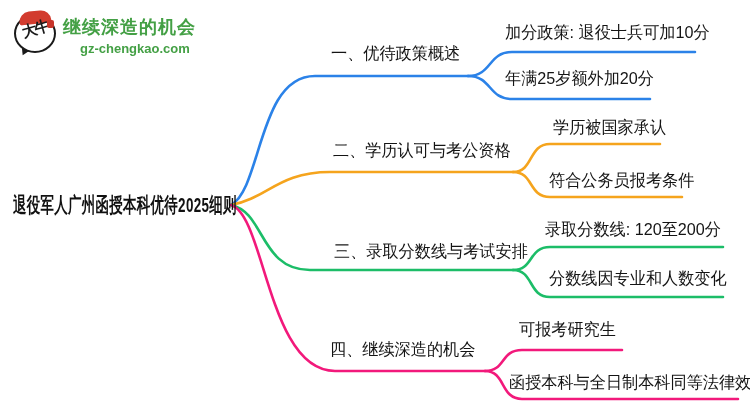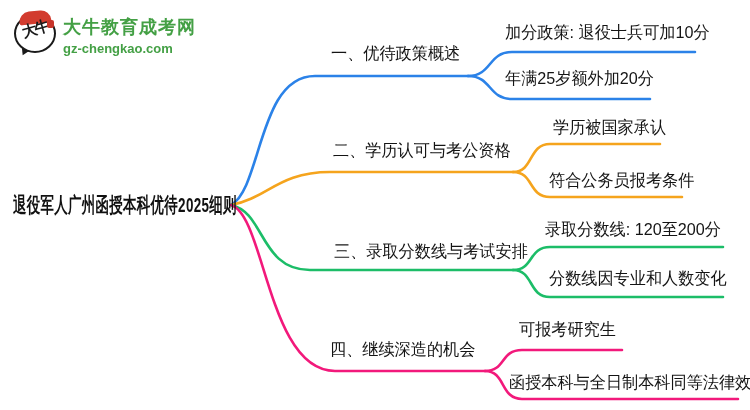--- a/index.html
+++ b/index.html
@@ -29,21 +29,21 @@
     position:absolute; left:7px; top:9px; width:30px; text-align:center;
     font-size:15px; font-weight:700; color:#1a1a1a; letter-spacing:-2px;
     transform:rotate(-16deg);
   }
   .logo-seal {
     position:absolute; right:3px; top:9px; width:7px; height:8px;
     background:#c8342a; border-radius:2px;
   }
   .logo-text { margin-left:6px; padding-top:4px; }
   .site-name { font-size:18px; font-weight:700; letter-spacing:1px; }
-  .site-domain { font-size:13px; font-weight:700; margin-top:2px; }
+  .site-domain { font-size:13px; font-weight:700; margin-top:2px;margin-left:17px; }
 
   
   .label {
     position:absolute; white-space:nowrap; color:#141414;
     font-size:17px; line-height:22px;
     transform:scaleX(0.95); transform-origin:left top;
   }
   .root-label {
     position:absolute; left:13px; top:193px; white-space:nowrap; color:#111;
     font-size:21px; line-height:24px; font-weight:700;
@@ -80,21 +80,21 @@
 
   <div class="logo">
     <div class="logo-mark">
       <div class="logo-tail"></div>
       <div class="logo-bubble"></div>
       <div class="logo-hat"></div>
       <span class="logo-chars">大牛</span>
       <span class="logo-seal"></span>
     </div>
     <div class="logo-text">
-      <div class="site-name" style="color:#44a045;">大牛教育成考网</div>
+      <div class="site-name" style="color:#44a045;">继续深造的机会</div>
       <div class="site-domain" style="color:#44a045;">gz-chengkao.com</div>
     </div>
   </div>
 
   <div class="root-label">退役军人广州函授本科优待2025细则</div>
 
   <div class="label" style="left:331px; top:43px;">一、优待政策概述</div>
   <div class="label" style="left:505px; top:22px;">加分政策: 退役士兵可加10分</div>
   <div class="label" style="left:505px; top:68px;">年满25岁额外加20分</div>
 

